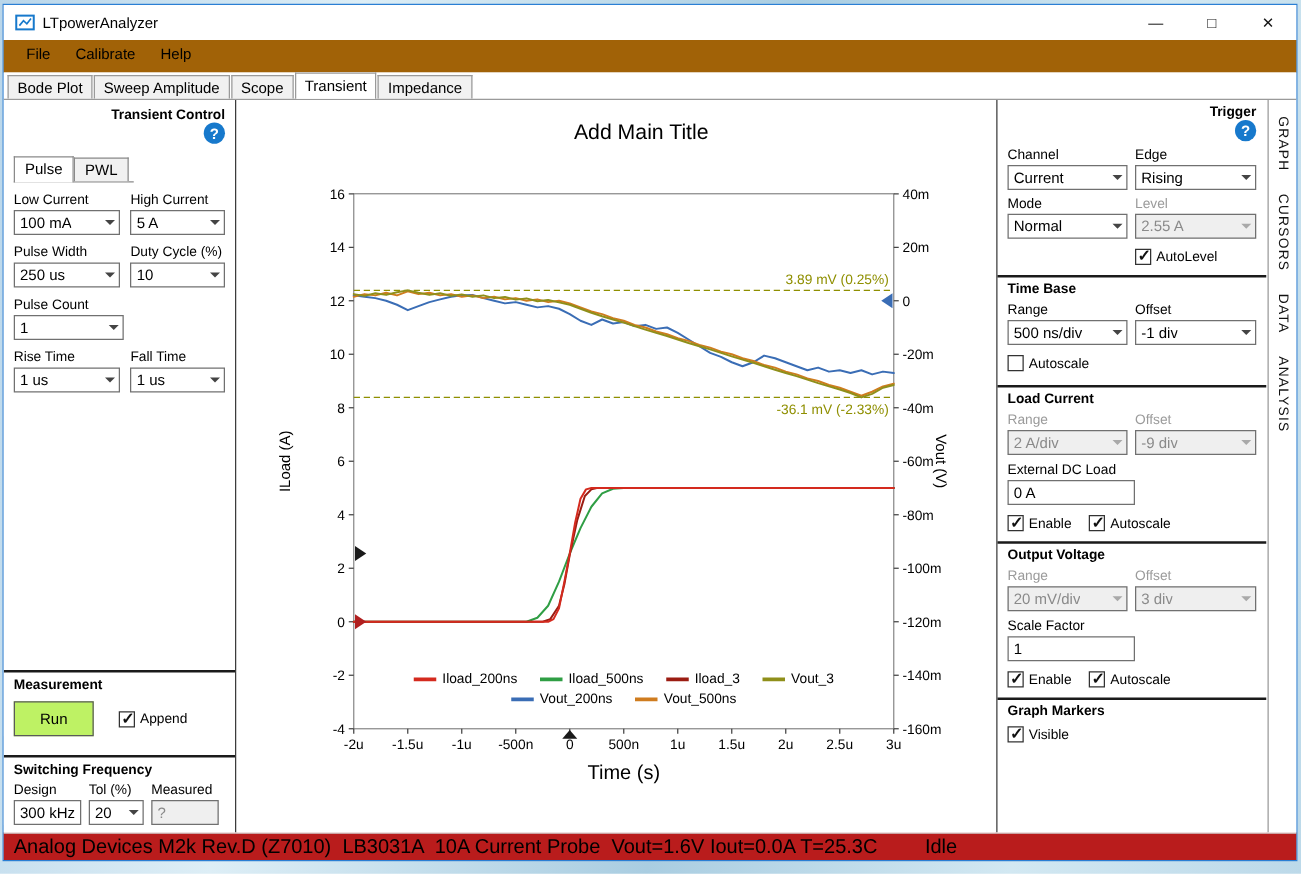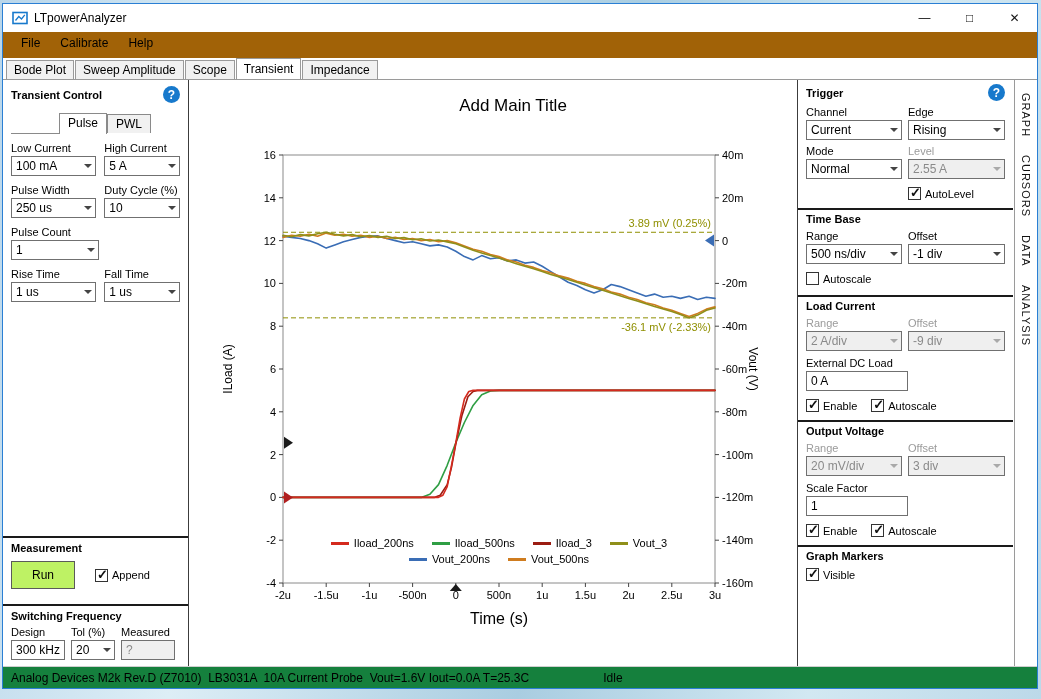--- a/index.html
+++ b/index.html
@@ -28,40 +28,40 @@
   .tab { font-size:12px; padding:2px 7px 2px; border:1px solid #9a9a9a; border-bottom:none; background:#f1f1f1; margin-right:1px; white-space:nowrap; }
   .tab.active { background:#fff; position:relative; padding-top:3px; padding-bottom:3px; z-index:2; }
   
   .content { flex:1 1 auto; position:relative; background:#fff; border-top:1px solid #9a9a9a; overflow:hidden; }
   .left-panel { position:absolute; left:0; top:0; bottom:0; width:186px; border-right:1px solid #3c3c3c; background:#fff; padding:6px 8px; }
   .right-panel { position:absolute; right:24px; top:0; bottom:0; width:216px; border-left:1px solid #3c3c3c; background:#fff; padding:4px 8px; font-size:11px; }
   .side-tabs { position:absolute; right:0; top:0; bottom:0; width:23px; border-left:1px solid #9a9a9a; background:#fff; padding-top:4px; }
   .chart { position:absolute; left:187px; right:241px; top:0; bottom:0; background:#fff; }
   
   .group-hdr { font-size:11px; font-weight:bold; }
-  .hdr-row { display:flex; justify-content:space-between; align-items:center; }
+  .hdr-row { display:flex; justify-content:space-between; align-items:flex-end;flex-direction:column; }
   .help { width:17px; height:17px; border-radius:50%; background:#1779cc; color:#fff; display:flex; align-items:center; justify-content:center; flex:0 0 auto; }
   .help::after { content:"?"; font-size:12px; font-weight:bold; }
   .flabel { font-size:11px; margin-bottom:2px; }
   .glabel { color:#9b9b9b; }
   .combo { height:20px; border:1px solid #707070; background:#fff; display:flex; align-items:center; font-size:12px; padding-left:4px; }
   .combo .cval { white-space:nowrap; overflow:hidden; }
   .arrow { margin-left:auto; width:15px; display:flex; align-items:center; justify-content:center; }
   .arrow::after { content:""; width:0; height:0; border-left:4px solid transparent; border-right:4px solid transparent; border-top:4px solid #444; }
   .combo.disabled { background:#efefef; color:#8a8a8a; }
   .combo.disabled .arrow::after { border-top-color:#a9a9a9; }
   .tinput { height:20px; border:1px solid #707070; background:#fff; font-size:12px; padding:0 4px; font-family:"Liberation Sans",sans-serif; width:100%; }
   .tinput:disabled { background:#efefef; color:#8a8a8a; }
   .check { display:inline-flex; align-items:center; font-size:11px; cursor:default; }
   .cbox { width:13px; height:13px; border:1px solid #333; background:#fff; position:relative; margin-right:4px; flex:0 0 auto; }
   .cbox.checked::after { content:"\2713"; position:absolute; left:1px; top:-3px; font-size:13px; font-weight:bold; color:#101010; }
   
   .subtabs { margin-top:10px; display:flex; width:96px; border-bottom:1px solid #8a8a8a; align-items:flex-end; }
   .subtab { font-size:12px; border:1px solid #8a8a8a; border-bottom:none; padding:2px 8px; background:#f1f1f1; }
-  .subtab.active { background:#fff; margin-bottom:-1px; padding-bottom:4px;margin-left:48px; }
+  .subtab.active { background:#fff; margin-bottom:-1px; padding-bottom:4px; }
   .pair { display:flex; gap:8px; margin-top:8px; }
   .w88 { width:88px; } .w78 { width:78px; }
   .measurement { position:absolute; top:456px; left:0; right:0; border-top:2px solid #1a1a1a; padding:4px 8px 0; background:#fff; }
   .run-row { display:flex; align-items:center; gap:20px; margin-top:7px; }
   .run-btn { width:64px; height:28px; border:1px solid #5a5a5a; background:#bef264; font-size:12px; font-family:"Liberation Sans",sans-serif; }
   .switching { position:absolute; top:524px; left:0; right:0; border-top:2px solid #1a1a1a; padding:4px 8px 0; background:#fff; }
   .sw-row { display:flex; gap:6px; margin-top:4px; }
   .sw-c1 { width:54px; } .sw-c2 { width:44px; } .sw-c3 { width:54px; }
   
   .rp-grid { display:grid; grid-template-columns:96px 1fr; column-gap:6px; }
@@ -75,21 +75,21 @@
   svg { font-family:"Liberation Sans", sans-serif; display:block; }
   .chart-title { position:absolute; left:107px; width:432px; top:16px; text-align:center; font-size:17px; }
   .axis-label-y-left { position:absolute; left:38px; top:289px; transform:translate(-50%,-50%) rotate(-90deg); font-size:12px; white-space:nowrap; }
   .axis-label-y-right { position:absolute; left:563px; top:289px; transform:translate(-50%,-50%) rotate(90deg); font-size:12px; white-space:nowrap; }
   .axis-label-x { position:absolute; left:93px; width:432px; top:530px; text-align:center; font-size:16px; }
   .legend { position:absolute; left:93px; width:432px; top:457px; pointer-events:none; }
   .legend-row { display:flex; justify-content:center; gap:18px; font-size:11px; margin-bottom:4px; }
   .legend-item { display:inline-flex; align-items:center; white-space:nowrap;text-align:right; }
   .legend-swatch { display:inline-block; width:18px; height:3px; margin-right:5px; }
   
-  .statusbar { height:22px; background:#15803d; border-top:1px solid #cfcfcf; display:flex; align-items:center; font-size:12px; padding-left:8px; flex:0 0 auto;gap:36px; }
+  .statusbar { height:22px; background:#b91c1c; border-top:1px solid #cfcfcf; display:flex; align-items:center; font-size:16px; padding-left:8px; flex:0 0 auto; }
   .status-text { white-space:pre; }
   .status-state { margin-left:38px; }
 </style>
 </head>
 <body>
 
 <div class="window">
 
   <div class="titlebar">
     <span class="app-icon">

